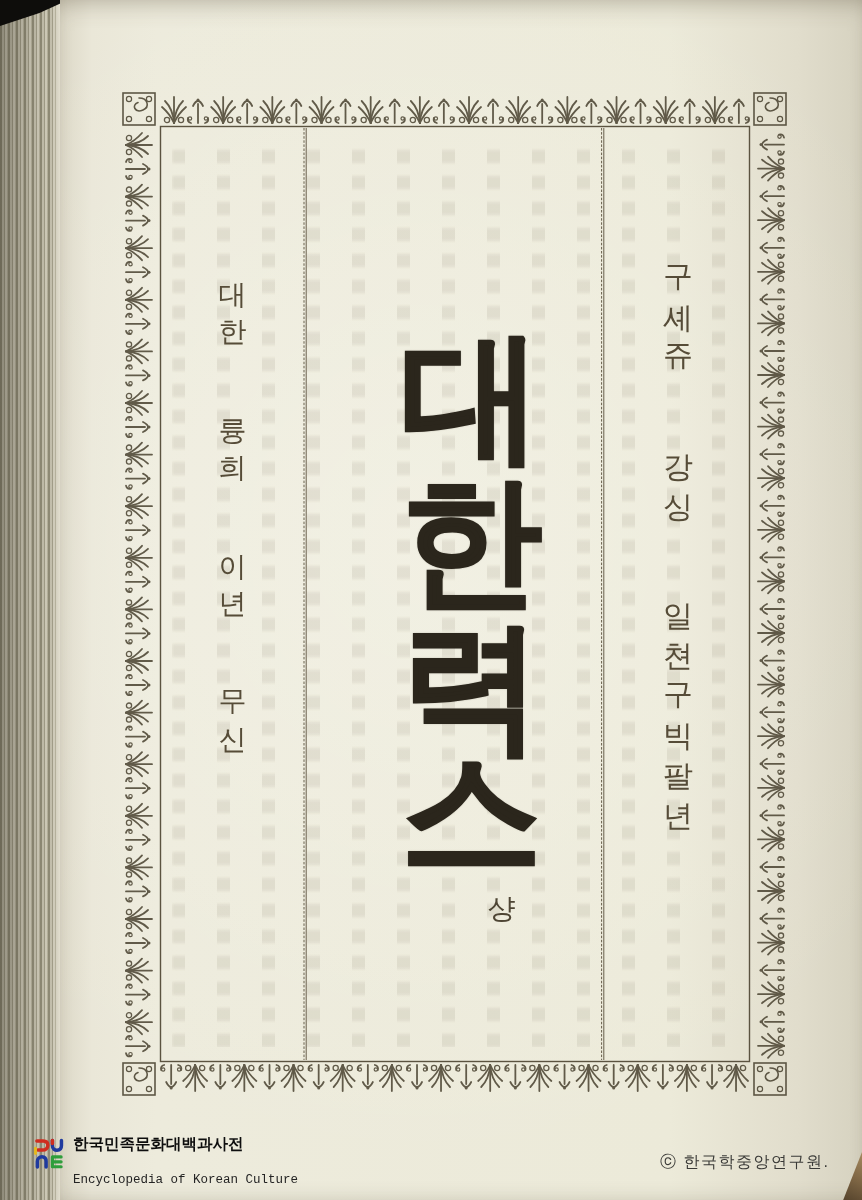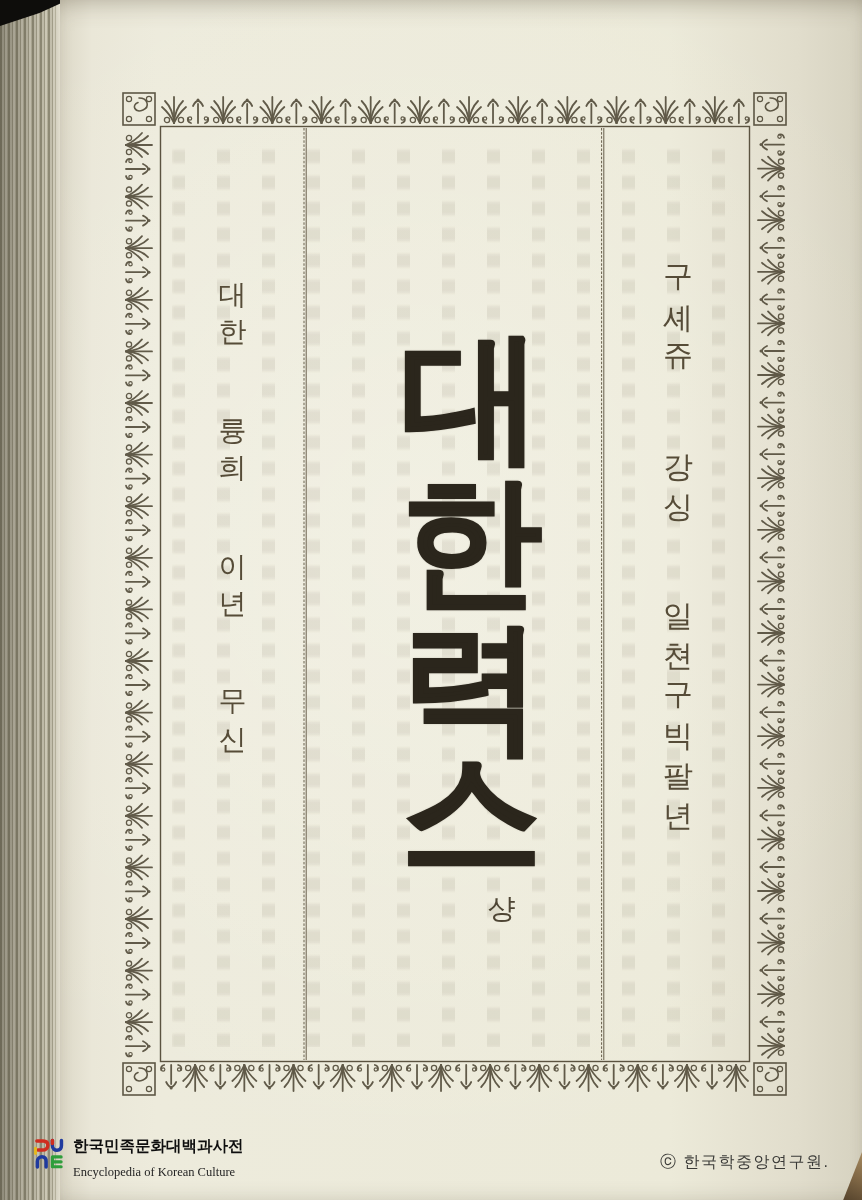--- a/index.html
+++ b/index.html
@@ -44,24 +44,24 @@
     line-height:1;white-space:nowrap;color:#564c38;}
   .col-right{left:663px;top:243px;font-size:30px;letter-spacing:10px;word-spacing:26px;}
   .col-left{left:218px;top:262px;font-size:28px;letter-spacing:9px;word-spacing:22px;}
   .title{left:401px;top:230px;font-size:142px;font-weight:bold;color:#2b261c;
     letter-spacing:3px;-webkit-text-stroke:1.5px #2b261c;
     text-shadow:0 0 2px rgba(43,38,28,.55);}
   .vol{left:487px;top:876px;font-size:28px;color:#4e4534;}
 
   
   .footer-logo{position:absolute;left:33px;top:1137px;display:flex;gap:7px;align-items:flex-start;
-    font-family:Liberation Serif, serif;}
+    font-family:Liberation Mono, monospace;}
   .logo-lines{display:flex;flex-direction:column;}
   .logo-kr{font-weight:bold;font-size:15.5px;color:#0e0e0e;line-height:1.15;}
-  .logo-en{font-size:12.5px;color:#242424;line-height:1.2;margin-top:10px;}
+  .logo-en{font-size:12.5px;color:#242424;line-height:1.2;margin-top:18px;}
   .copyright{position:absolute;left:660px;top:1152px;
     font-family:Liberation Sans, sans-serif;
     font-size:16px;letter-spacing:1.5px;color:#3a3a37;}
 
   
   .curl{position:absolute;right:0;bottom:0;width:20px;height:48px;
     background:linear-gradient(205deg,#a5895f 0%,#7c6443 55%,#55432c 100%);
     clip-path:polygon(100% 0,100% 100%,6% 100%);}
 </style>
 </head>

